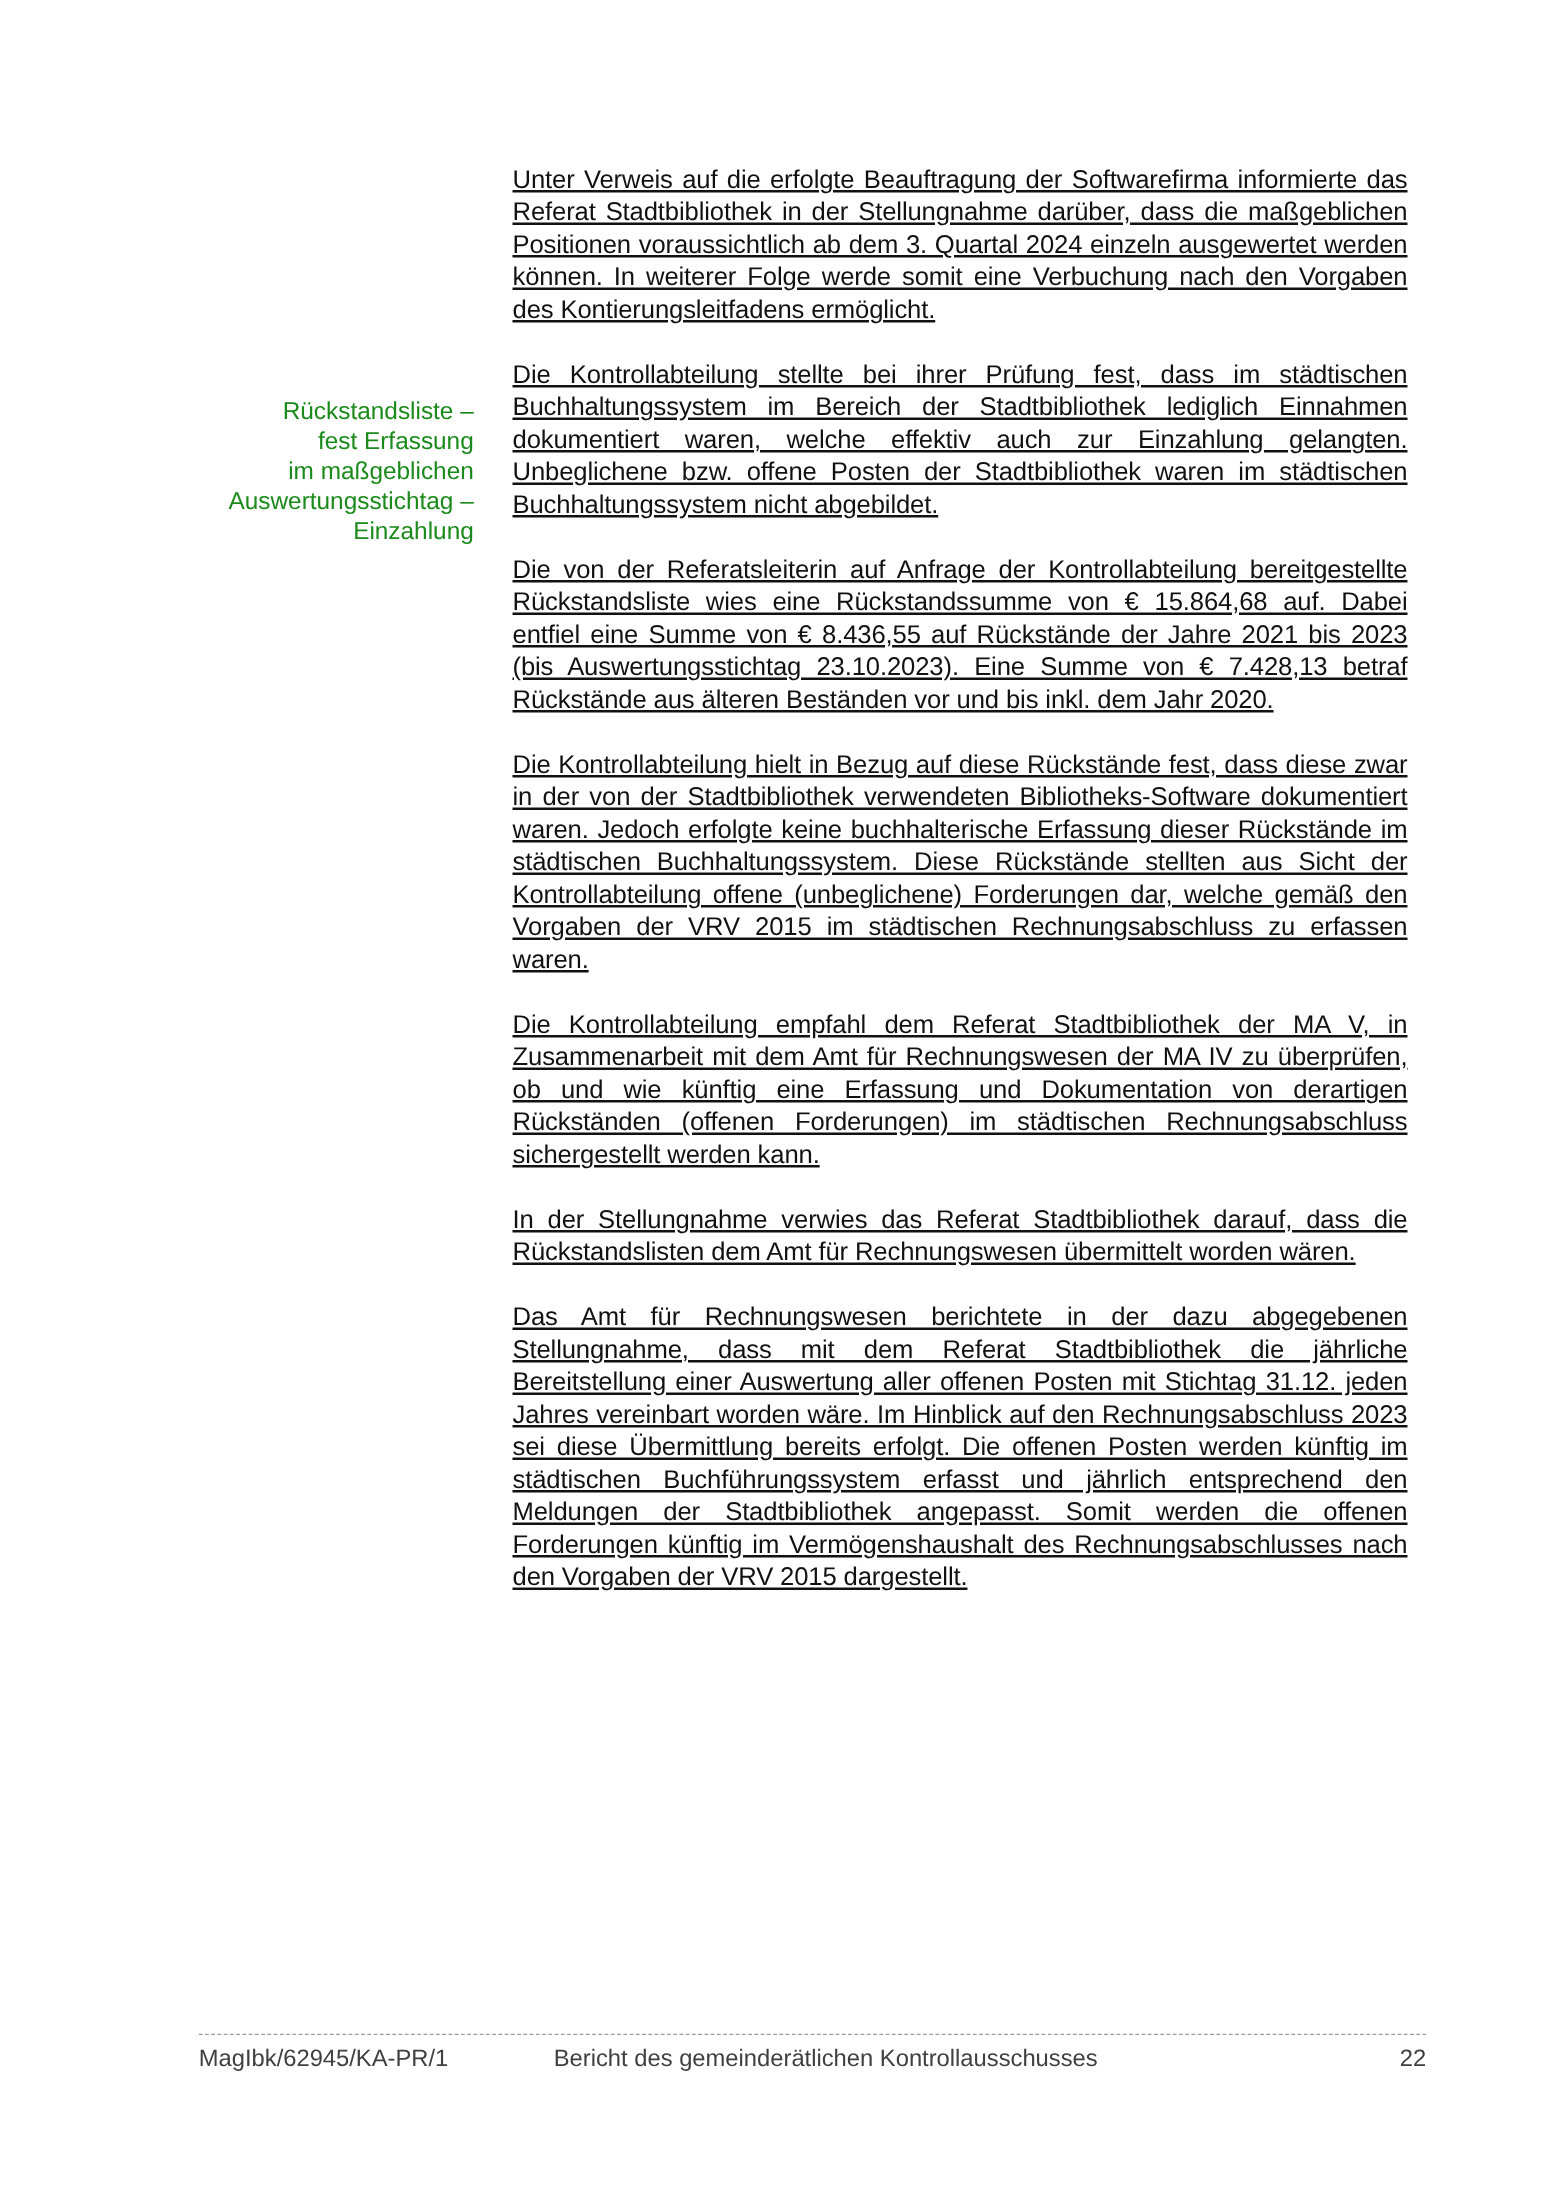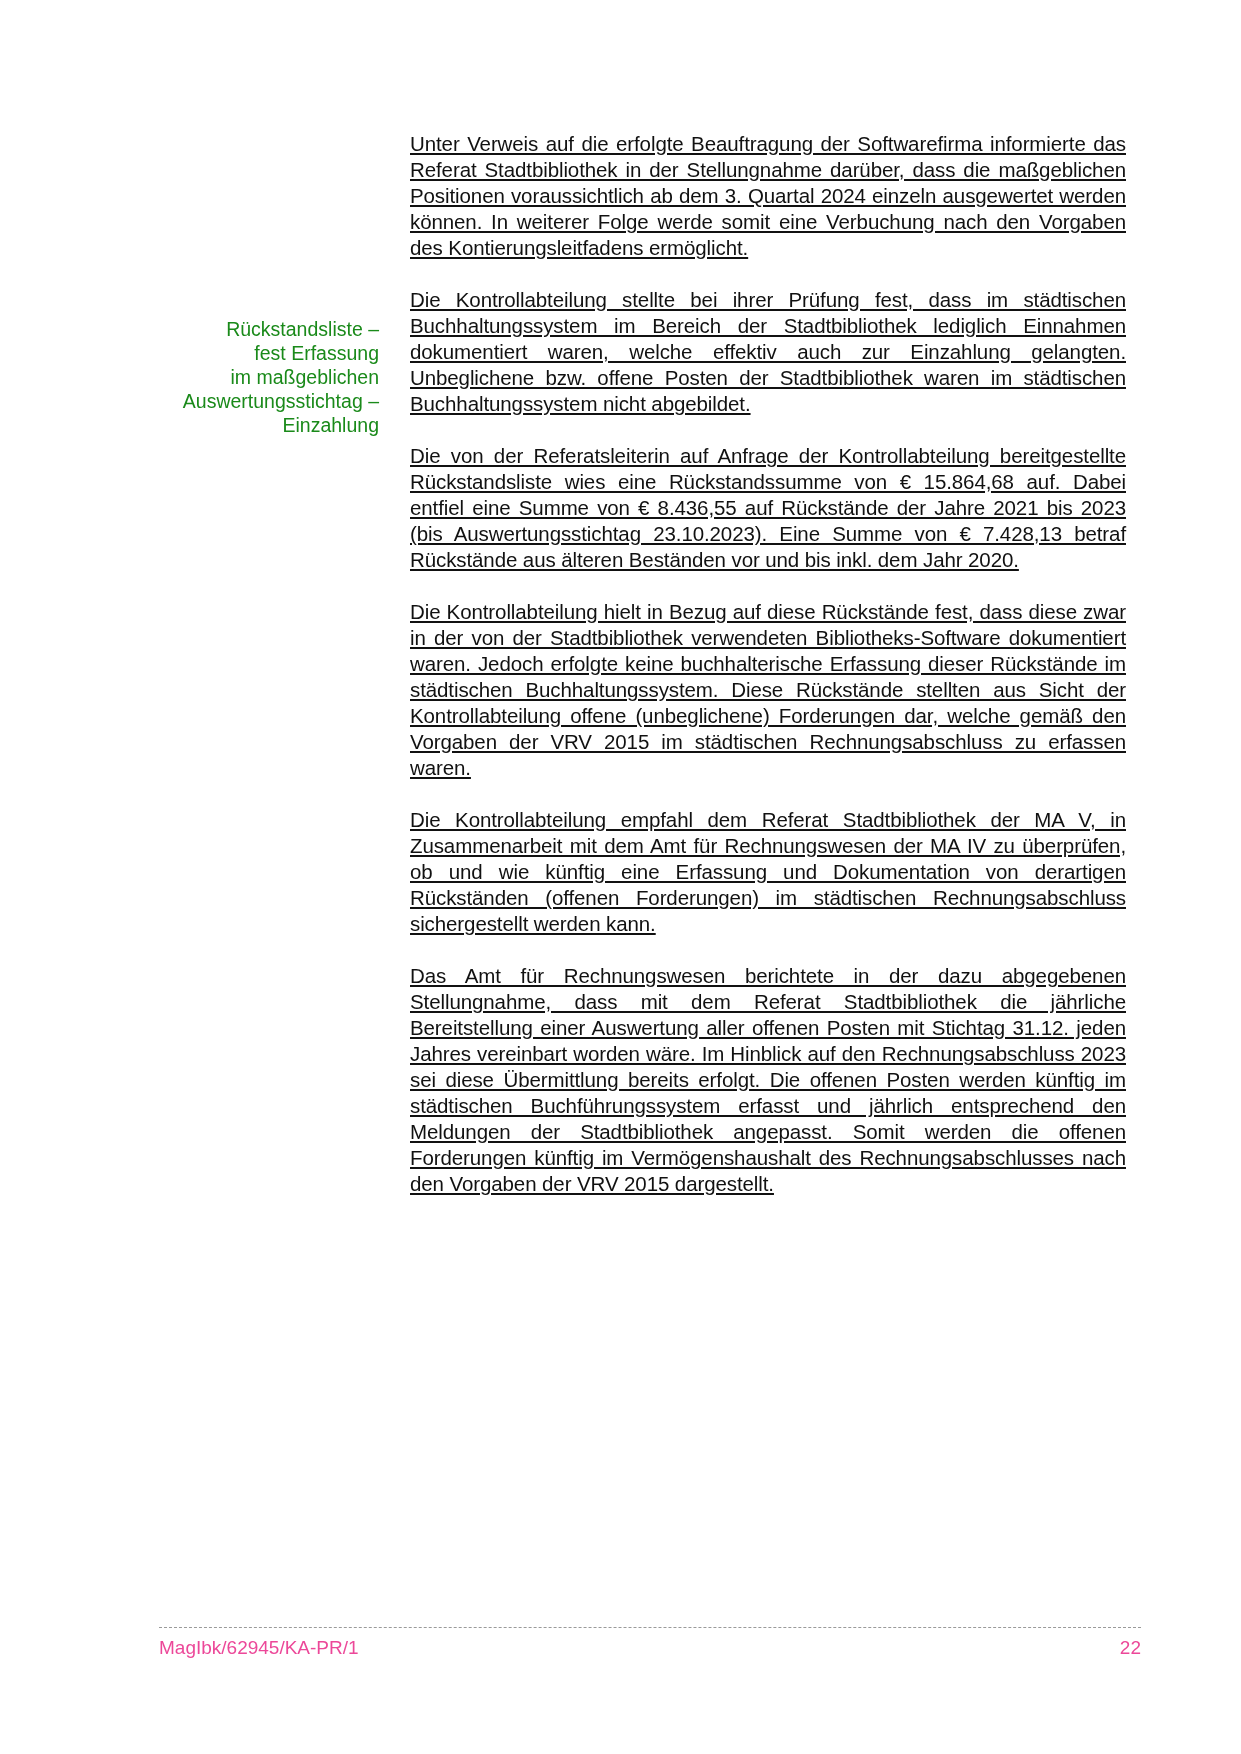--- a/index.html
+++ b/index.html
@@ -7,21 +7,21 @@
            font-family: "Liberation Sans", sans-serif; color: #111111; }
     .margin-note { position: absolute; left: 159px; top: 317px; width: 220px;
                    color: #1a8a1a; font-size: 19.5px; line-height: 24px; text-align: right; }
     .margin-note span { display: block; white-space: nowrap; }
     .body-col { position: absolute; left: 410px; top: 131px; width: 716px; text-decoration: underline; }
     .para { font-size: 20.5px; line-height: 26px; text-align: justify; margin: 0 0 26px 0;
             hyphens: manual; letter-spacing: -0.1px; }
     .footer-rule { position: absolute; left: 159px; top: 1627px; width: 982px; height: 0;
                    border-top: 1.5px dashed #9a9a9a; }
     .footer { position: absolute; left: 159px; top: 1635px; width: 982px; height: 26px;
-              color: #ec4899; font-size: 19px; line-height: 26px; }
+              color: #404040; font-size: 19px; line-height: 26px; }
     .footer .ref { position: absolute; left: 0; }
     .footer .title { position: absolute; left: 284px; }
     .footer .page { position: absolute; right: 0; }
   </style>
 </head>
 <body>
 
 <div class="margin-note">
   <span>Rückstandsliste –</span>
   <span>fest Erfassung</span>
@@ -29,20 +29,22 @@
   <span>Auswertungsstichtag –</span>
   <span>Einzahlung</span>
 </div>
 
 <div class="body-col">
   <p class="para">Unter Verweis auf die erfolgte Beauftragung der Softwarefirma informierte das Referat Stadtbibliothek in der Stellungnahme darüber, dass die maßgeblichen Positionen voraussichtlich ab dem 3. Quartal 2024 einzeln ausgewertet werden können. In weiterer Folge werde somit eine Verbuchung nach den Vorgaben des Kontierungsleitfadens ermöglicht.</p>
   <p class="para">Die Kontrollabteilung stellte bei ihrer Prüfung fest, dass im städtischen Buchhaltungssystem im Bereich der Stadtbibliothek lediglich Einnahmen dokumentiert waren, welche effektiv auch zur Einzahlung gelangten. Unbeglichene bzw. offene Posten der Stadtbibliothek waren im städtischen Buchhaltungssystem nicht abgebildet.</p>
   <p class="para">Die von der Referatsleiterin auf Anfrage der Kontrollabteilung bereitgestellte Rückstandsliste wies eine Rückstandssumme von € 15.864,68 auf. Dabei entfiel eine Summe von € 8.436,55 auf Rück­stände der Jahre 2021 bis 2023 (bis Auswertungsstichtag 23.10.2023). Eine Summe von € 7.428,13 betraf Rückstände aus älteren Beständen vor und bis inkl. dem Jahr 2020.</p>
   <p class="para">Die Kontrollabteilung hielt in Bezug auf diese Rückstände fest, dass diese zwar in der von der Stadtbibliothek verwendeten Bibliotheks-Software dokumentiert waren. Jedoch erfolgte keine buchhalterische Erfassung dieser Rückstände im städtischen Buchhaltungssystem. Diese Rückstände stellten aus Sicht der Kontrollabteilung offene (unbeglichene) Forderungen dar, welche gemäß den Vorgaben der VRV 2015 im städtischen Rechnungsabschluss zu erfassen waren.</p>
   <p class="para">Die Kontrollabteilung empfahl dem Referat Stadtbibliothek der MA V, in Zusammenarbeit mit dem Amt für Rechnungswesen der MA IV zu überprüfen, ob und wie künftig eine Erfassung und Dokumentation von derartigen Rückständen (offenen Forderungen) im städtischen Rechnungsabschluss sichergestellt werden kann.</p>
+  <p class="para">In der Stellungnahme verwies das Referat Stadtbibliothek darauf, dass die Rückstandslisten dem Amt für Rechnungswesen übermittelt worden wären.</p>
   <p class="para">Das Amt für Rechnungswesen berichtete in der dazu abgegebenen Stellungnahme, dass mit dem Referat Stadtbibliothek die jährliche Bereitstellung einer Auswertung aller offenen Posten mit Stichtag 31.12. jeden Jahres vereinbart worden wäre. Im Hinblick auf den Rechnungsabschluss 2023 sei diese Übermittlung bereits erfolgt. Die offenen Posten werden künftig im städtischen Buchführungssystem erfasst und jährlich entsprechend den Meldungen der Stadtbibliothek angepasst. Somit werden die offenen Forderungen künftig im Vermögenshaushalt des Rechnungsabschlusses nach den Vorgaben der VRV 2015 dargestellt.</p>
 </div>
 
 <div class="footer-rule"></div>
 <div class="footer">
   <span class="ref">MagIbk/62945/KA-PR/1</span>
+  <span class="title">Bericht des gemeinderätlichen Kontrollausschusses</span>
   <span class="page">22</span>
 </div>
 
 </body></html>

